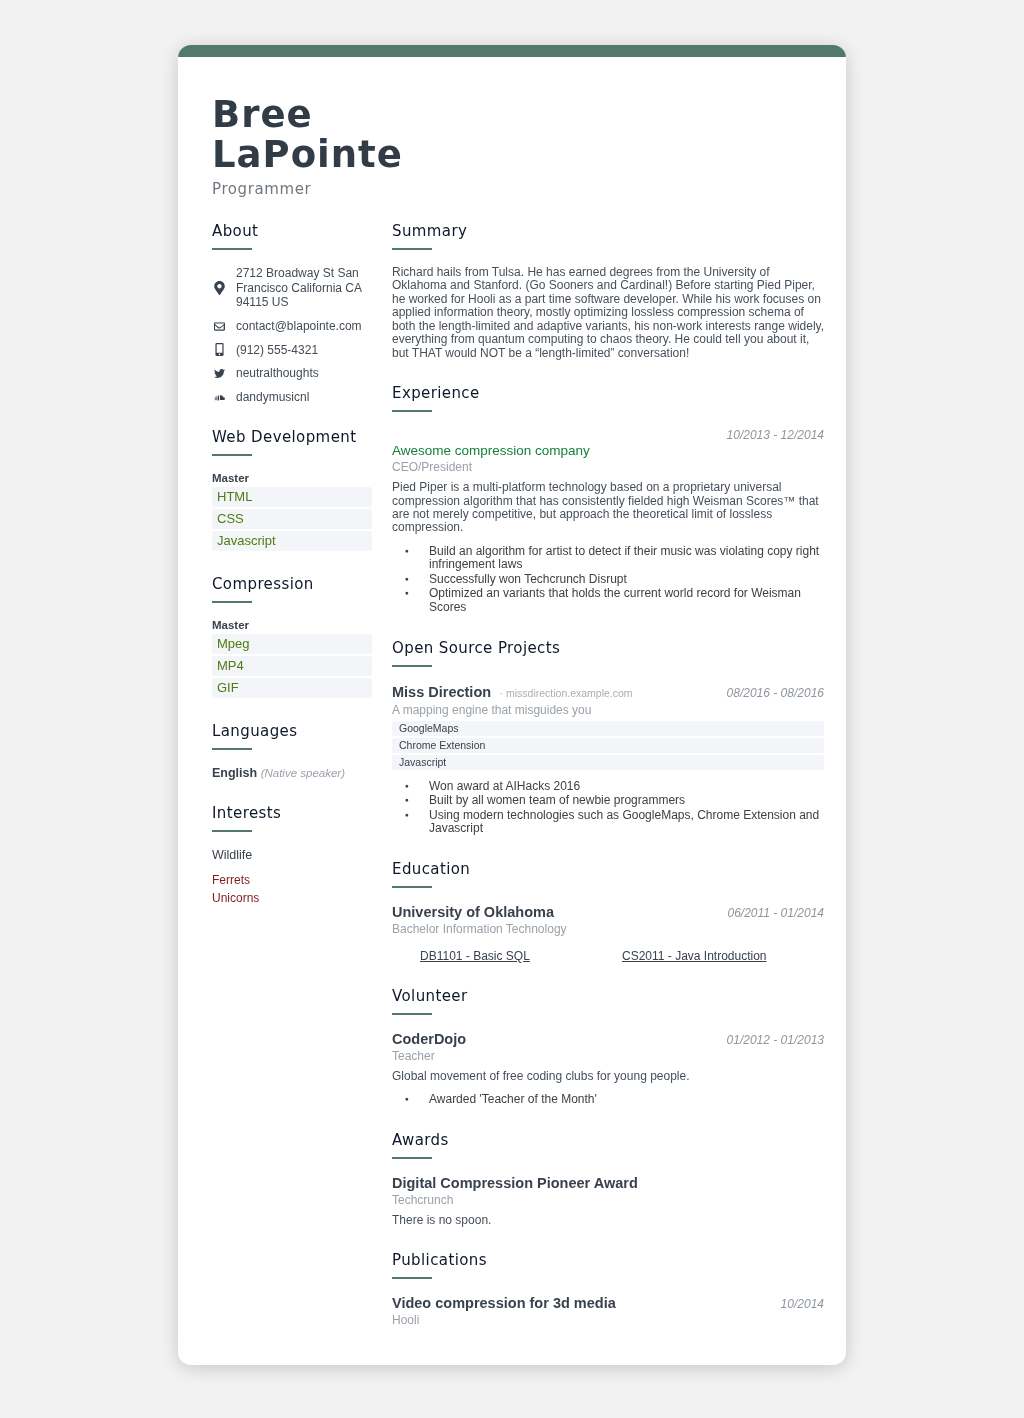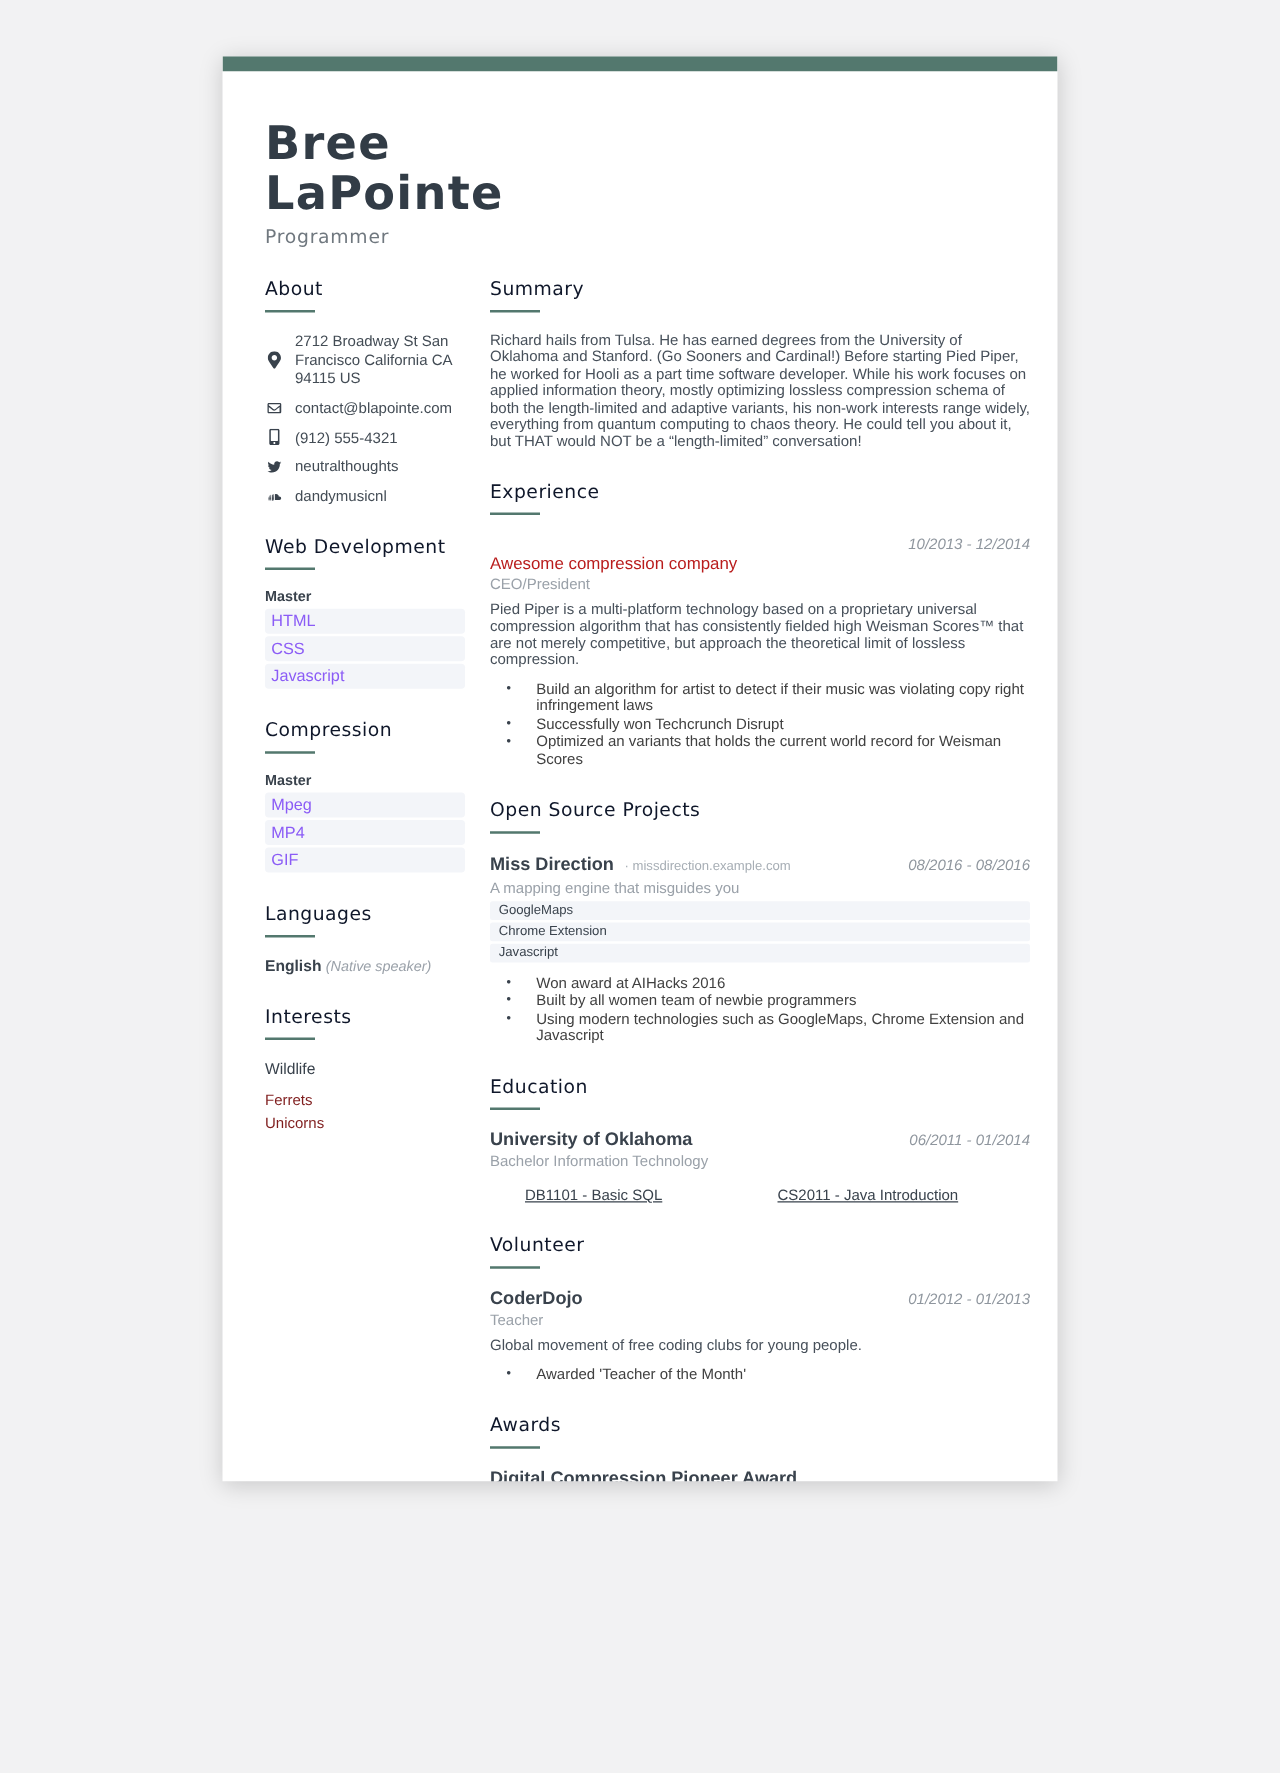--- a/index.html
+++ b/index.html
@@ -4,25 +4,26 @@
 <style>
   * { margin: 0; padding: 0; box-sizing: border-box; }
   html, body {
     width: 1024px; height: 1418px;
     background: #f2f2f3;
     font-family: "Liberation Sans", sans-serif;
     color: #4a525b;
   }
   .page {
     position: relative;
-    width: 668px; height: 1140px;
+    width: 668px; height: 1320px;
     margin: 0 auto; top: 45px;
     background: #ffffff;
     box-shadow: 0 3px 18px rgba(0,0,0,0.18);
     overflow: hidden;
+    border-radius: 13px;
   }
   .accent-bar { height: 12px; background: #53786e; }
   .inner { padding: 38px 22px 30px 34px; }
 
   
   .name {
     font-family: "DejaVu Sans", sans-serif;
     font-weight: 700;
     font-size: 37px;
     line-height: 40px;
@@ -72,41 +73,41 @@
   .about-text { word-break: break-word; }
 
   
   .skill-level { font-size: 11.5px; font-weight: 700; color: #39424c; margin-bottom: 3px; }
   .skill-row {
     background: #f3f5f9;
     border-radius: 3px;
     padding: 2px 5px 3px;
     margin-bottom: 2px;
     font-size: 13px;
-    color: #8b5cf6;
+    color: #4d7c0f;
   }
 
   
   .lang-line { font-size: 12.5px; color: #39424c; }
   .lang-name { font-weight: 700; }
   .lang-note { font-style: italic; color: #9aa1a9; font-size: 11.5px; }
   .interest-name { font-size: 12.5px; font-weight: 400; color: #39424c; margin-bottom: 10px; }
   .interest-keyword { font-size: 12px; color: #7f1d1d; line-height: 1.45; }
 
   
   .body-text { font-size: 12px; line-height: 1.1; color: #47505a; }
   .para { line-height: 1.12; }
   .entry-dates {
     font-size: 12px; font-style: italic; color: #8f969e;
     text-align: right; white-space: nowrap;
   }
   .entry-head-row { display: flex; justify-content: space-between; align-items: baseline; }
   .entry-title { font-size: 14.5px; font-weight: 700; color: #39424c; }
   .entry-url { font-size: 10.5px; color: #a7aeb5; font-weight: 400; margin-left: 4px; text-decoration: none; }
-  .entry-company { font-size: 13.5px; color: #b91c1c; margin-top: 1px; }
+  .entry-company { font-size: 13.5px; color: #15803d; margin-top: 1px; }
   .entry-sub { font-size: 12px; color: #9aa1a9; margin-top: 2px; }
   .entry-summary { margin-top: 7px; }
 
   ul.highlights { list-style: none; margin-top: 10px; }
   ul.highlights li {
     position: relative;
     padding-left: 37px;
     font-size: 12px; line-height: 1.13;
     color: #404040;
     margin-bottom: 1px;

